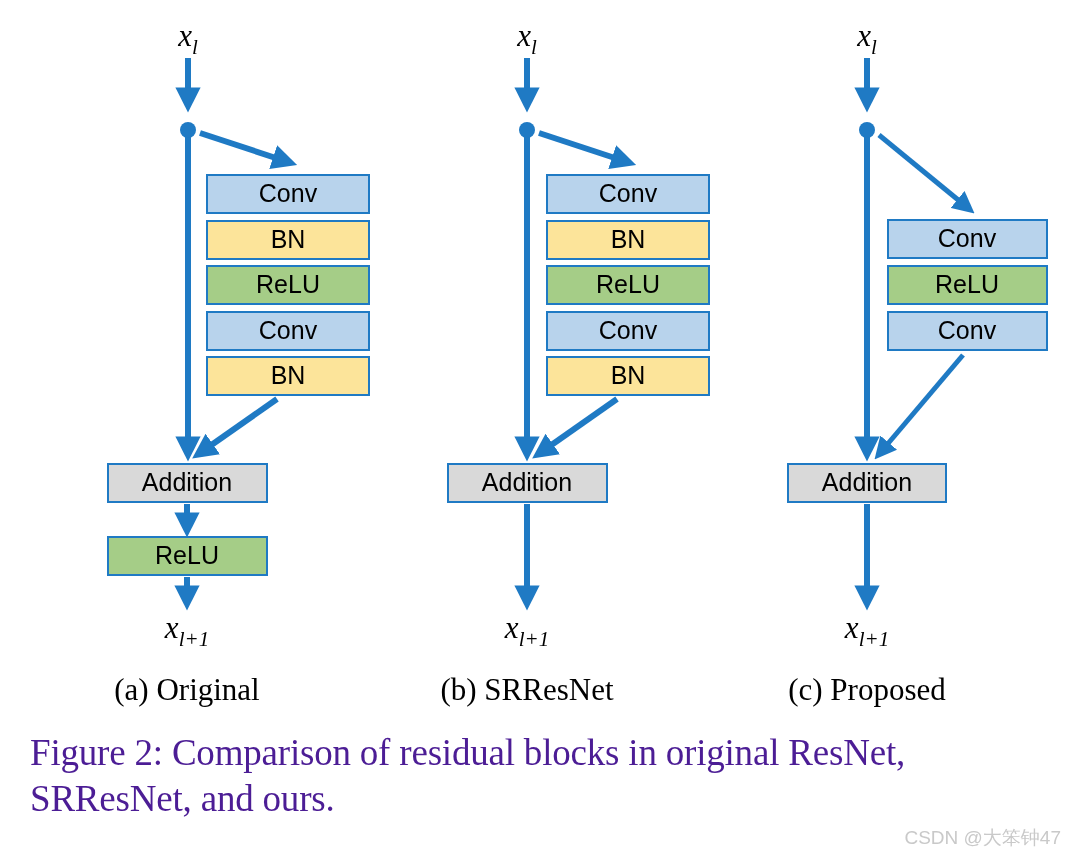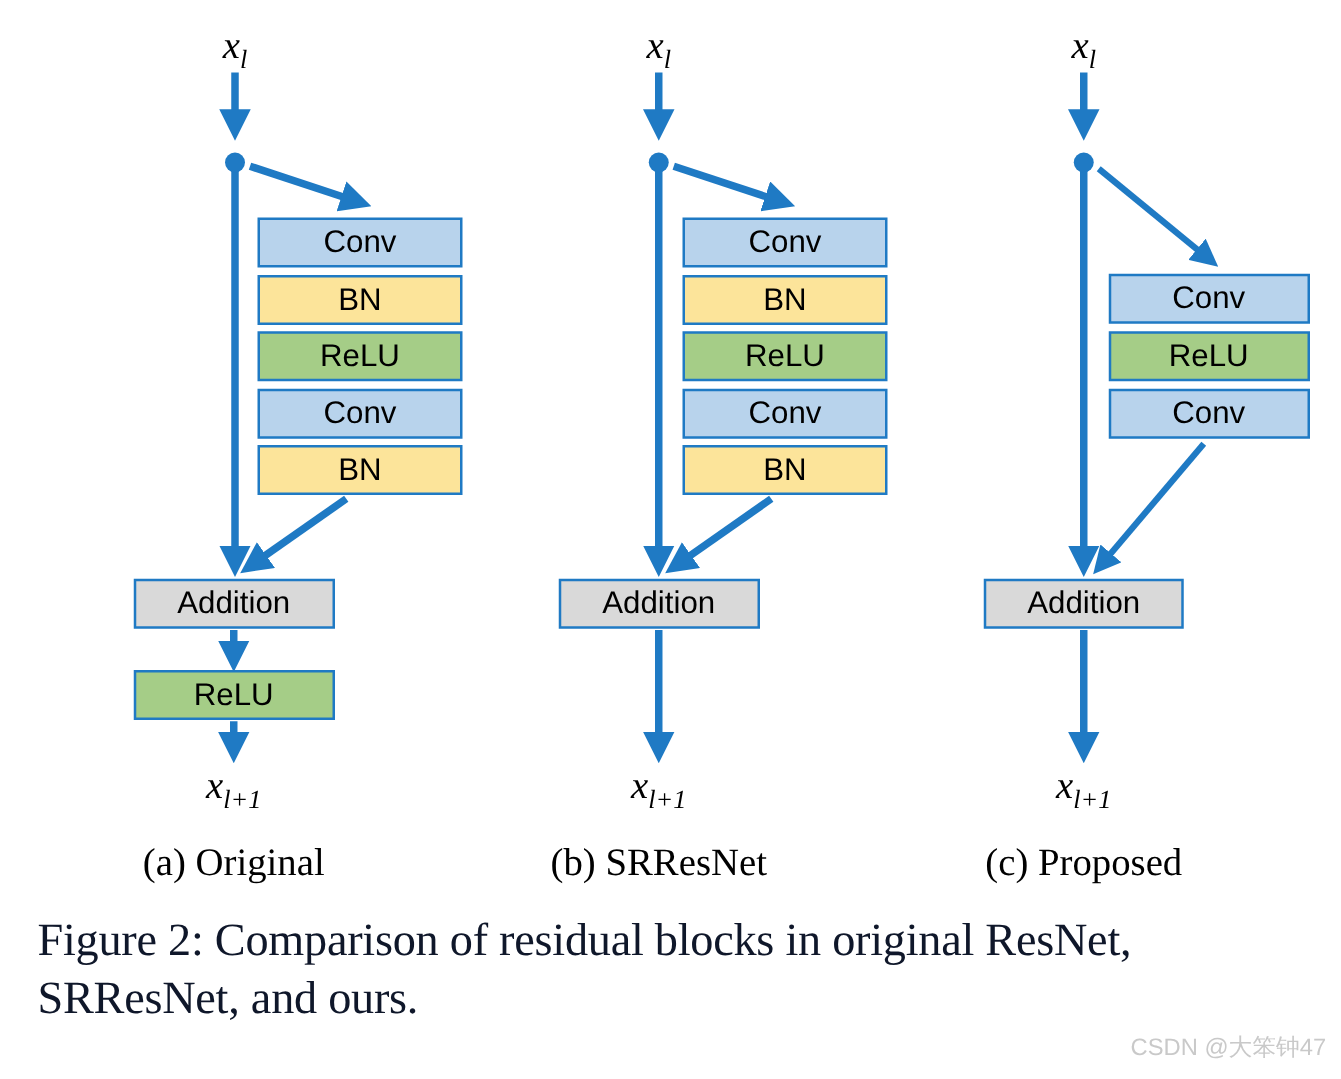--- a/index.html
+++ b/index.html
@@ -75,21 +75,21 @@
   #caption-area {
     position: absolute;
     left: 30px;
     top: 730px;
     width: 1010px;
   }
   #caption-text {
     font-family: "Liberation Serif", serif;
     font-size: 37px;
     line-height: 1.25;
-    color: #0f172a;
+    color: #4c1d95;
     margin: 0;
     letter-spacing: -0.2px;
   }
   #watermark {
     position: absolute;
     right: 12px;
     bottom: 12px;
     font-family: "Liberation Sans", sans-serif;
     font-size: 19px;
     color: #c9c9c9;

